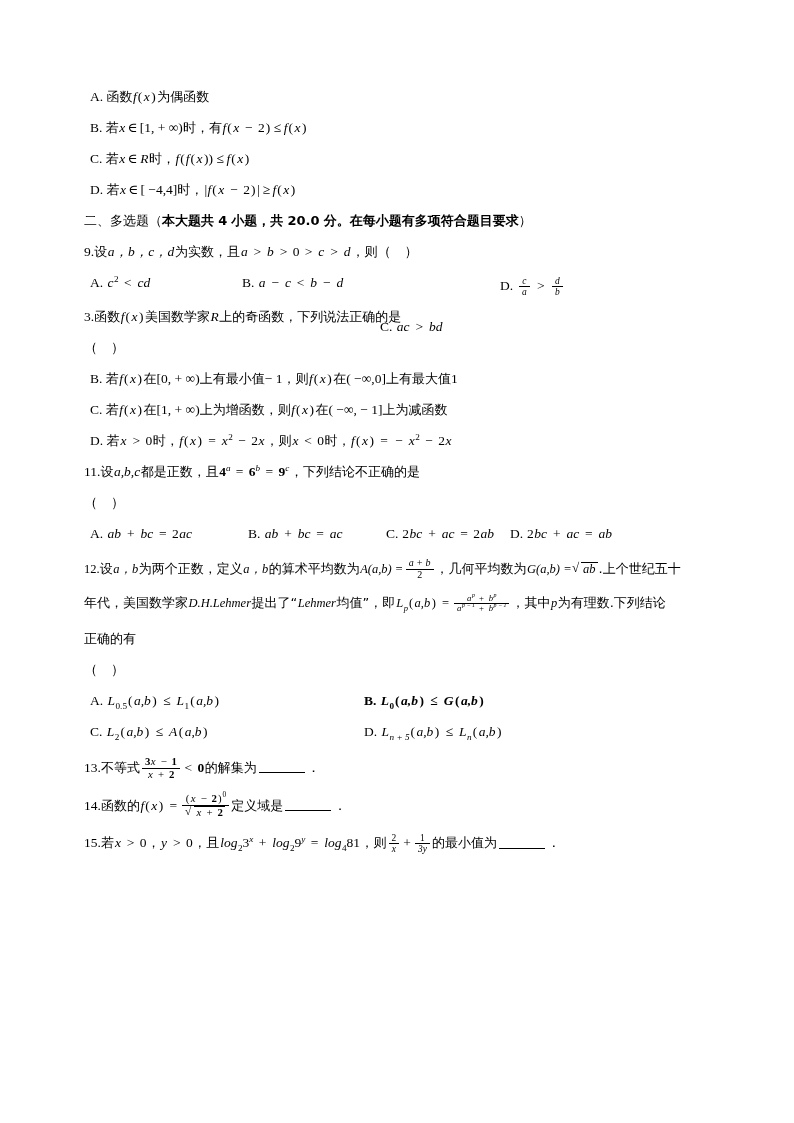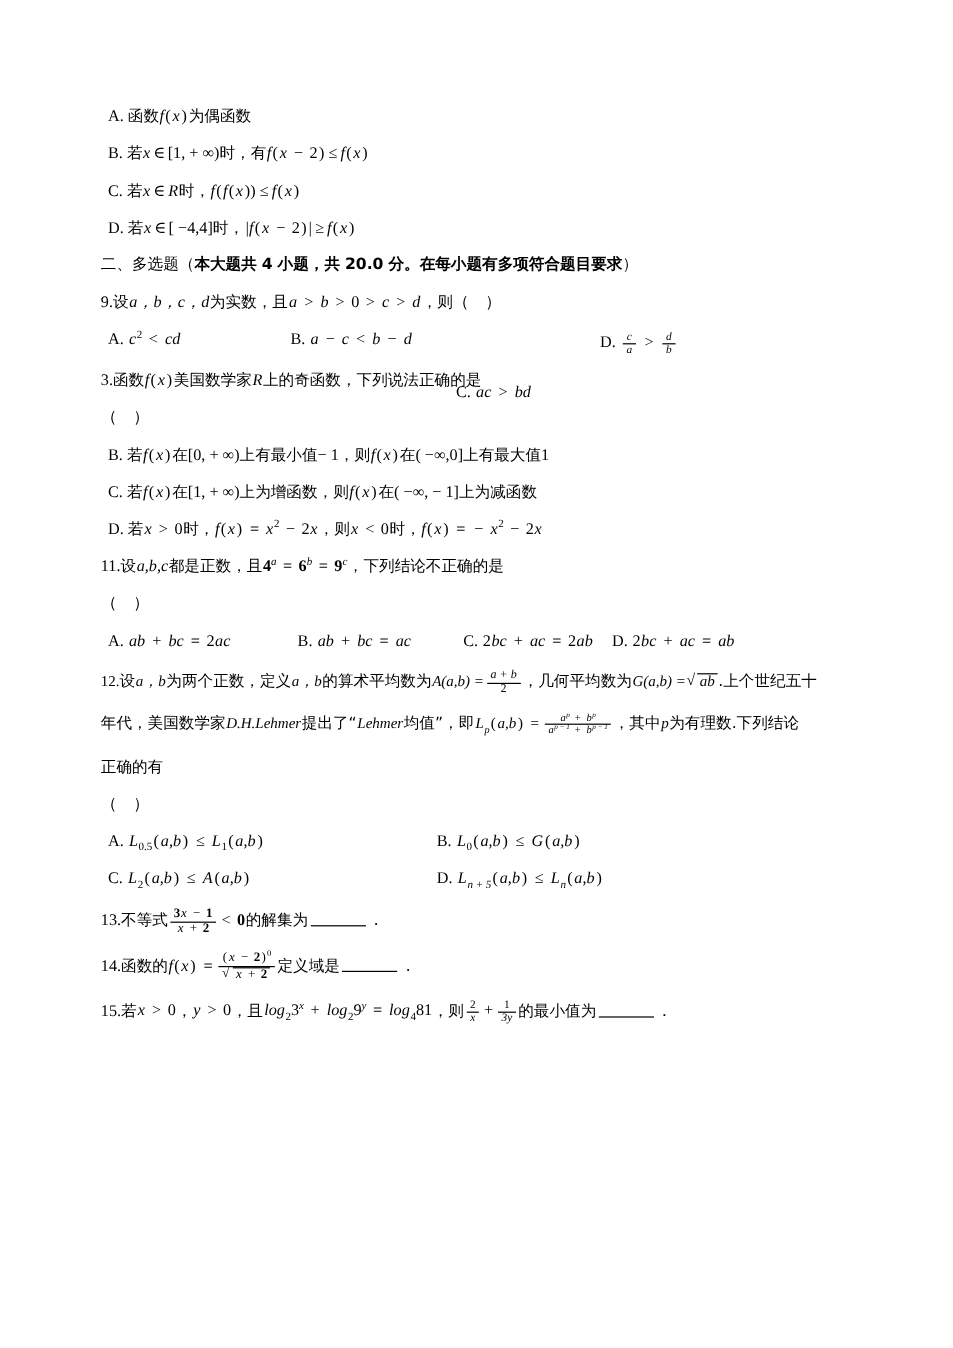--- a/index.html
+++ b/index.html
@@ -289,21 +289,21 @@
   <div class="row">
     <div class="line"><span class="lbl">（　）</span></div>
   </div>
 
   <div class="row">
     <div class="line opt-line two-col" style="height:24px;">
       <span class="c1">
         <span class="lbl">A.</span>
         <span class="mi"><span class="mi">L</span><sub class="up">0.5</sub><span class="mo-tight">(</span><span class="mi">a,b</span><span class="mo-tight">)</span> <span class="mo">≤</span> <span class="mi">L</span><sub class="up">1</sub><span class="mo-tight">(</span><span class="mi">a,b</span><span class="mo-tight">)</span></span>
       </span>
-      <span class="c2" style="left:274px;">
+      <span class="c2" style="left:274px;font-weight:bold;">
         <span class="lbl">B.</span>
         <span class="mi"><span class="mi">L</span><sub class="up">0</sub><span class="mo-tight">(</span><span class="mi">a,b</span><span class="mo-tight">)</span> <span class="mo">≤</span> <span class="mi">G</span><span class="mo-tight">(</span><span class="mi">a,b</span><span class="mo-tight">)</span></span>
       </span>
     </div>
   </div>
 
   <div class="row">
     <div class="line opt-line two-col" style="height:24px;">
       <span class="c1">
         <span class="lbl">C.</span>

